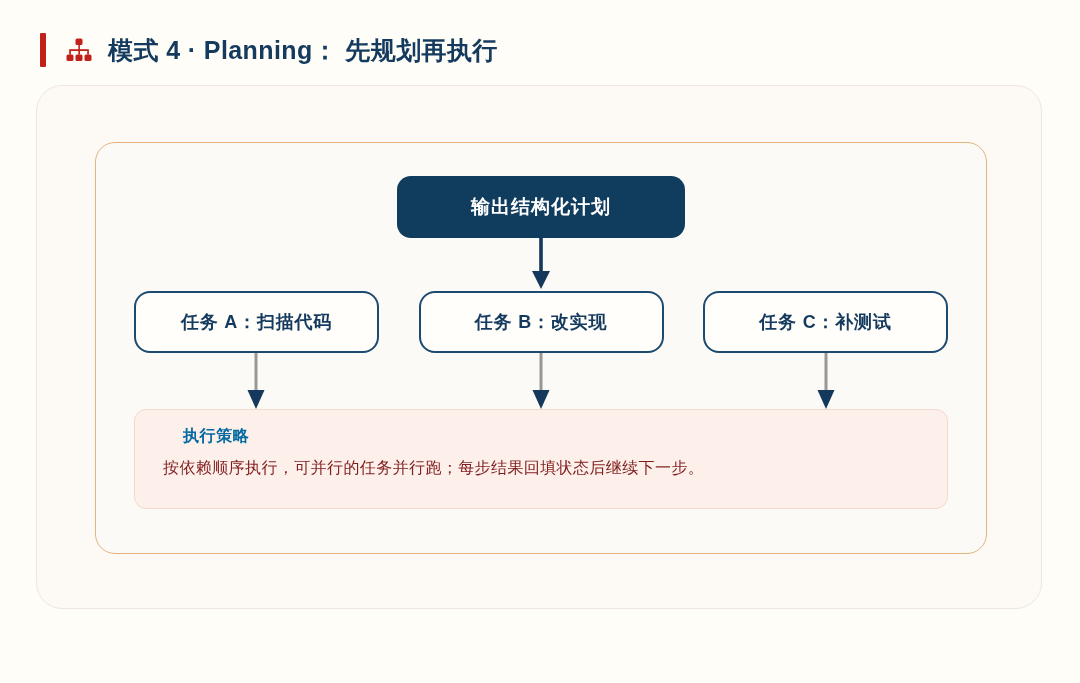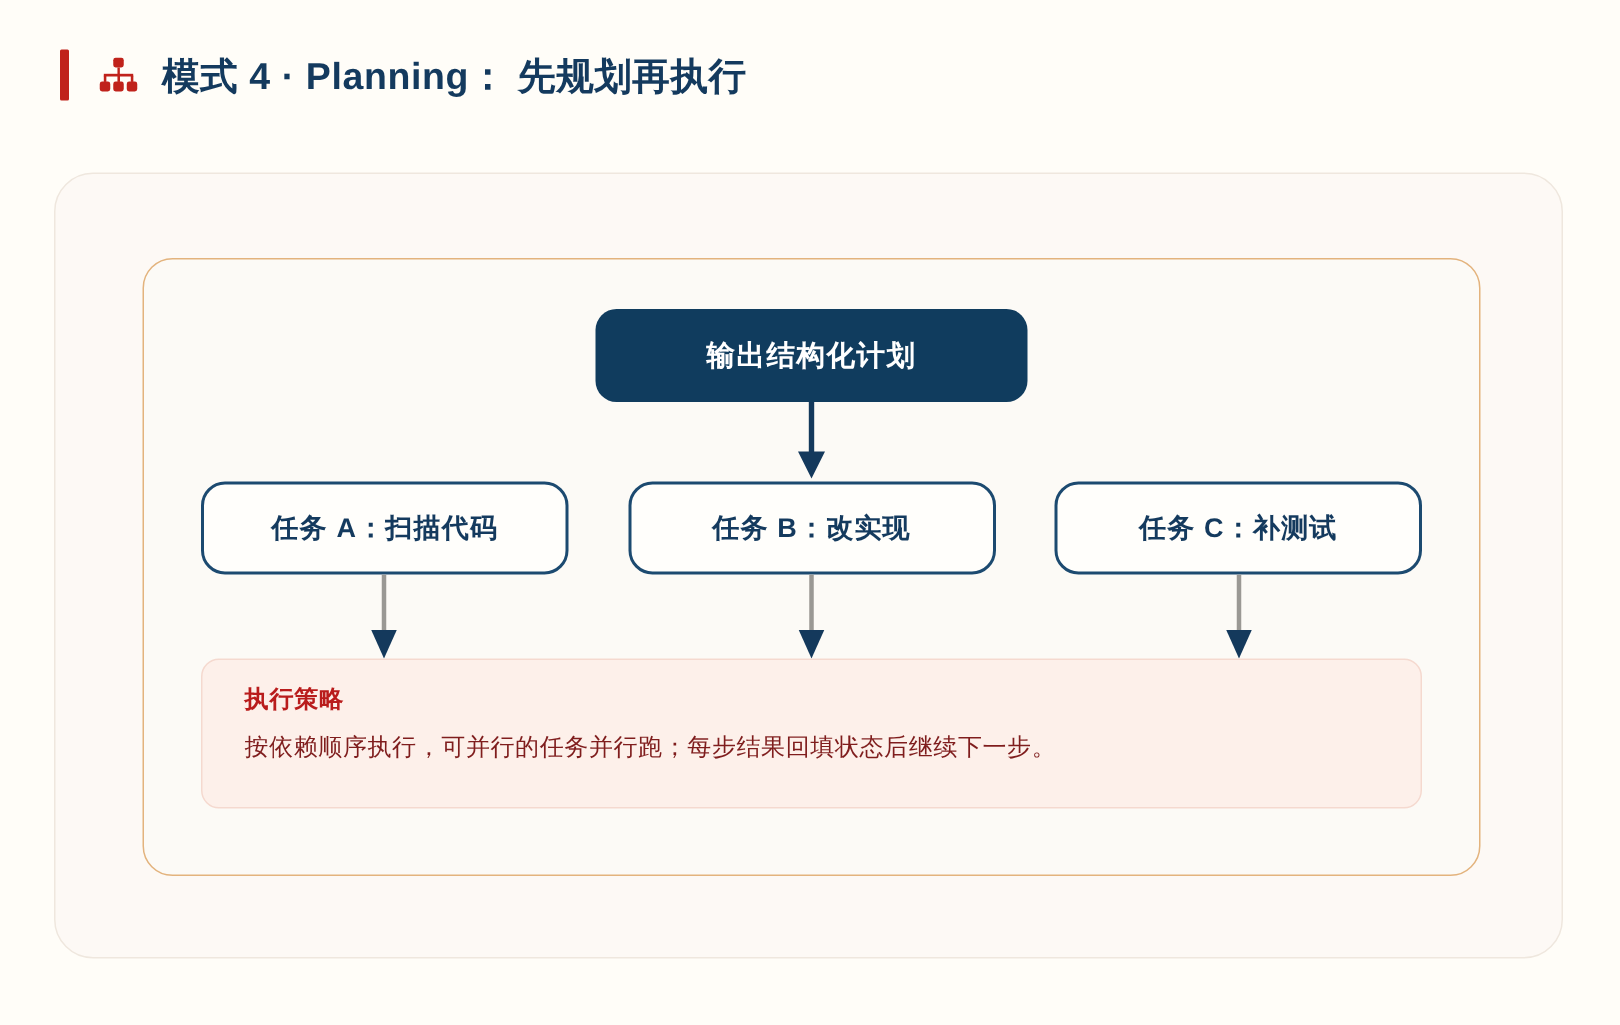--- a/index.html
+++ b/index.html
@@ -45,21 +45,21 @@
     font-weight: bold;
     color: #143a5e;
     letter-spacing: 0.4px;
     white-space: nowrap;
   }
 
   
   .outer-card {
     position: absolute;
     left: 36px;
-    top: 115px;
+    top: 85px;
     width: 1006px;
     height: 524px;
     background: #fdf9f5;
     border: 1px solid #efe7de;
     border-radius: 26px;
     box-sizing: border-box;
   }
 
   
   .inner-panel {
@@ -161,24 +161,25 @@
     right: 38px;
     top: 266px;
     height: 100px;
     background: #fdf0ea;
     border: 1px solid #f5d9cf;
     border-radius: 12px;
     box-sizing: border-box;
     padding: 16px 28px 0 28px;
   }
   .strategy-title {
-    color: #b91c1c;
+    color: #0369a1;
     font-size: 16px;
     font-weight: bold;
     letter-spacing: 0.6px;
+    margin-left: 20px;
   }
   .strategy-desc {
     margin-top: 11px;
     color: #7f1d1d;
     font-size: 16px;
     letter-spacing: 0.4px;
   }
 </style>
 </head>
 <body>

